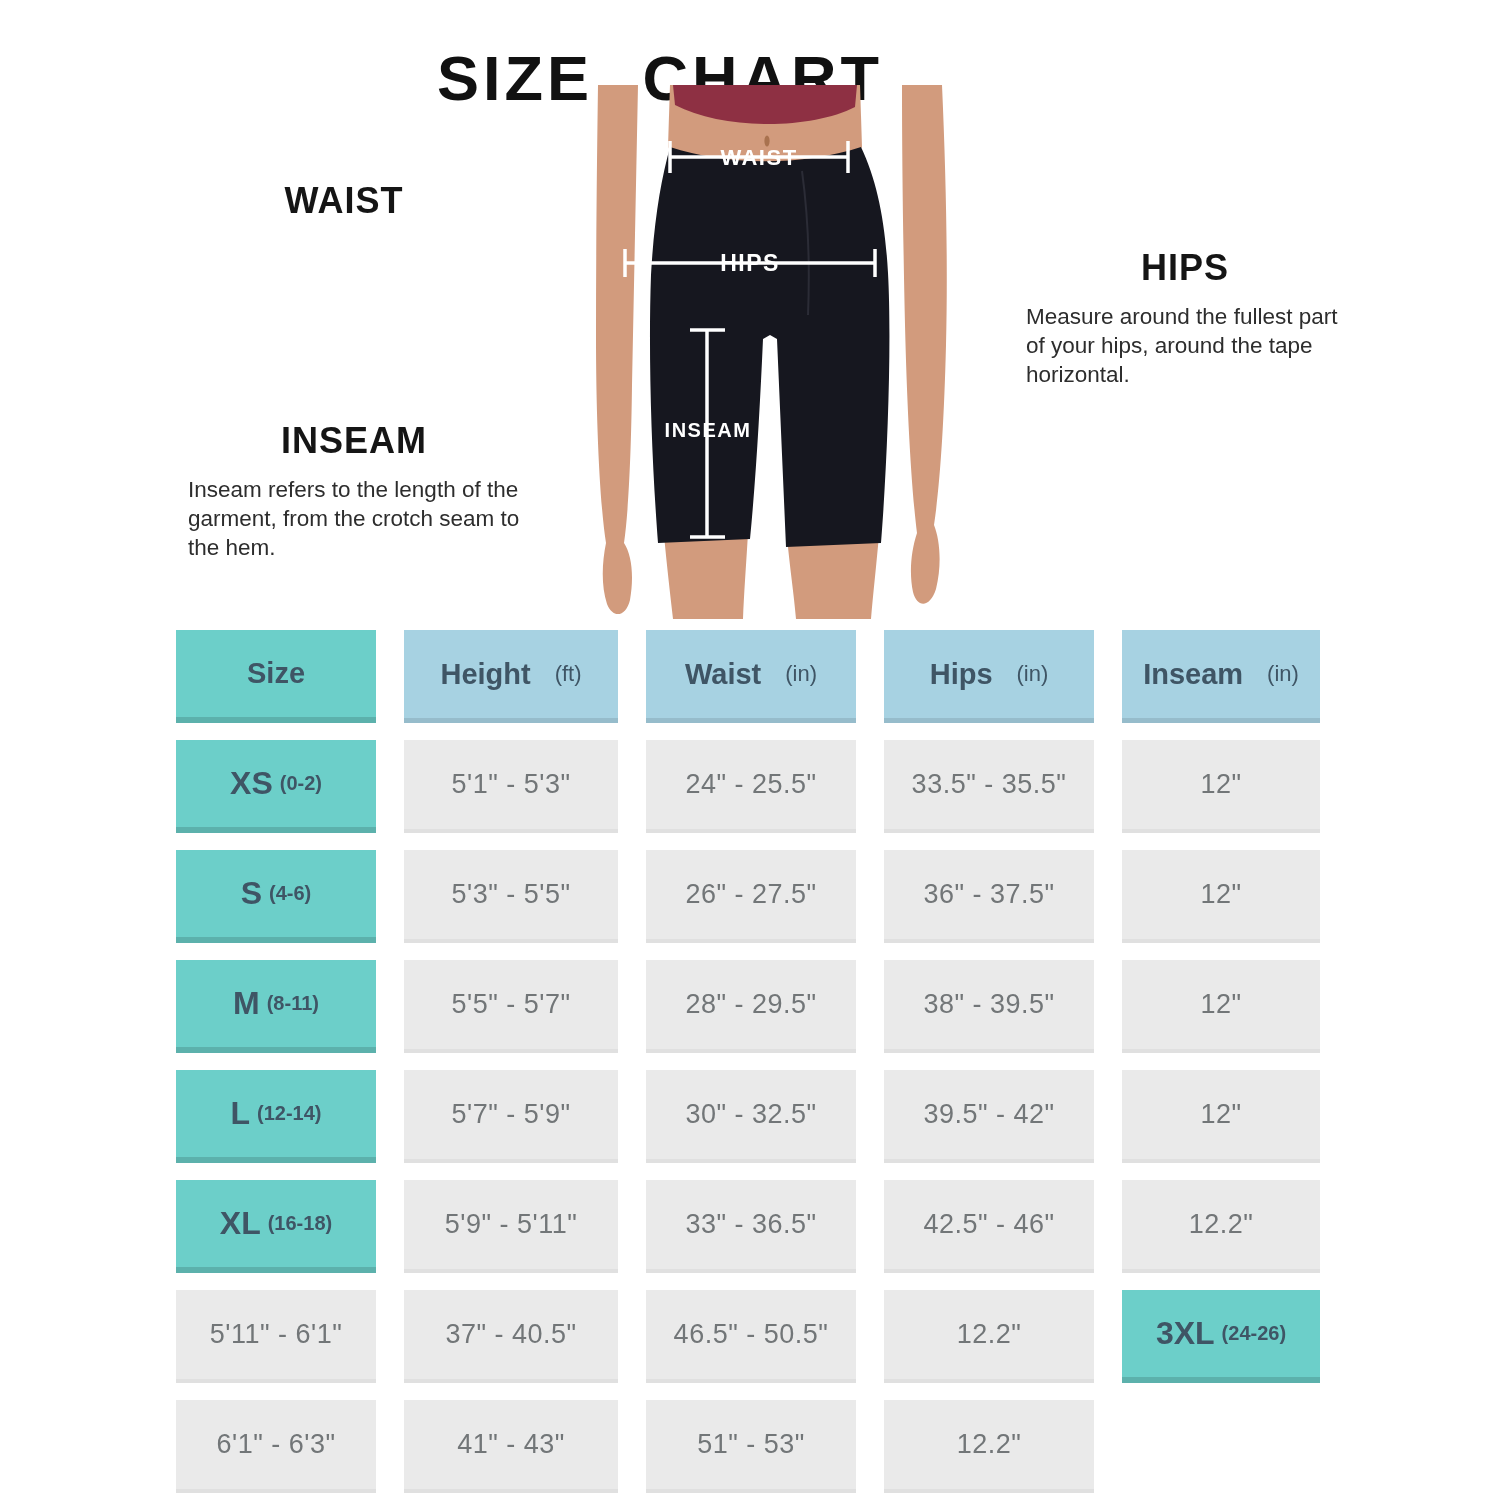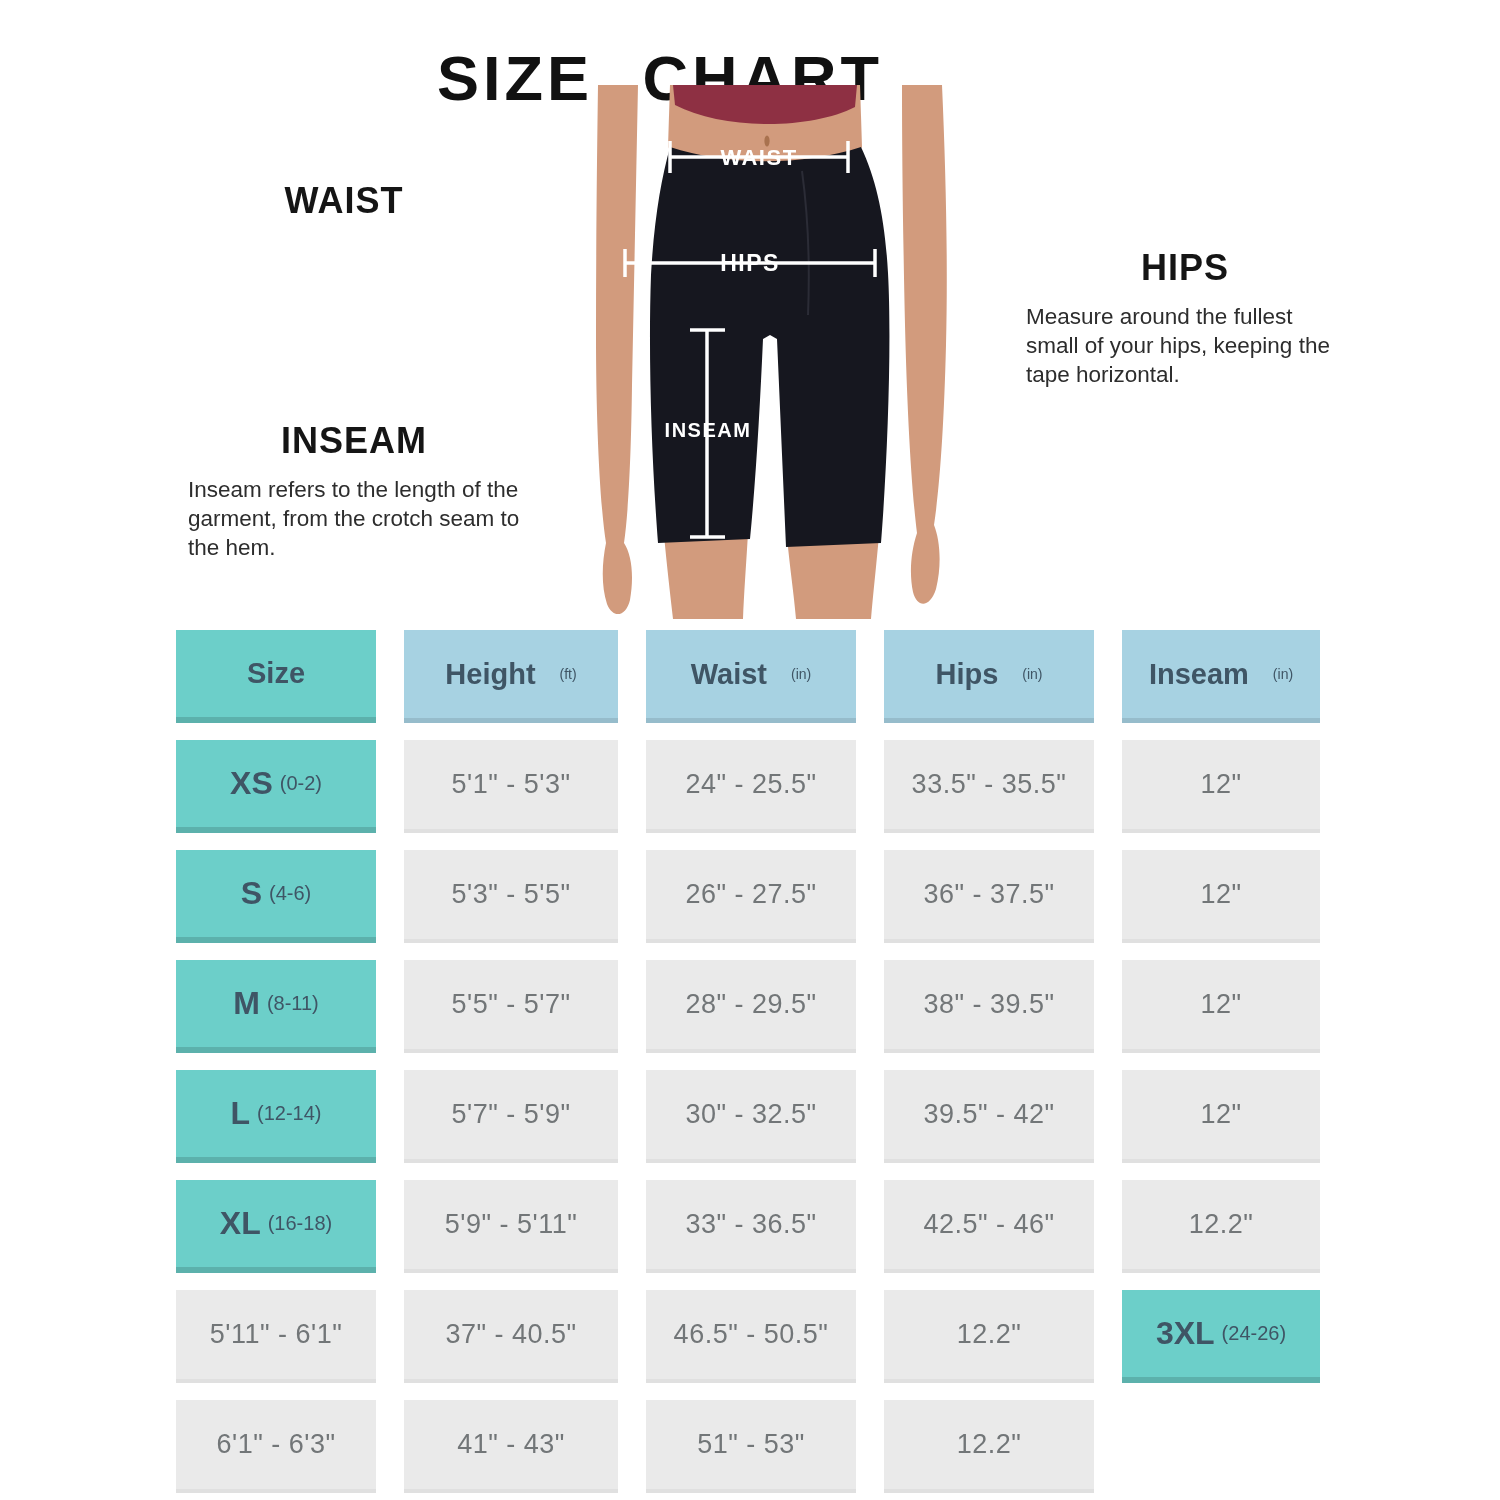--- a/index.html
+++ b/index.html
@@ -46,36 +46,36 @@
     color:var(--header_text,#46586B);
     text-align:center;
   }
   .cell.gray{
     background:var(--row_gray,#EAEAEA);
     border-bottom:4px solid rgba(0,0,0,0.04);
     color:var(--data_text,#727678);
     font-size:27px;letter-spacing:0.5px;
   }
   .head-label{font-size:29px;font-weight:bold;}
-  .head-unit{font-size:14px;margin-left:24px;font-weight:normal;}
+  .head-unit{font-size:22px;margin-left:24px;font-weight:normal;}
   .size-label{font-size:32px;font-weight:bold;}
-  .size-range{font-size:20px;margin-left:7px;font-weight:normal;}
+  .size-range{font-size:20px;margin-left:7px;font-weight:bold;}
 </style>
 </head>
 <body>
 
 <h1 class="page-title">SIZE CHART</h1>
 
 <section class="info" id="waist-info">
   <h2>WAIST</h2>
 </section>
 
 <section class="info" id="hips-info">
   <h2>HIPS</h2>
-  <p>Measure around the fullest small of your hips, keeping the tape horizontal.</p>
+  <p>Measure around the fullest part of your hips, around the tape horizontal.</p>
 </section>
 
 <section class="info" id="inseam-info">
   <h2>INSEAM</h2>
   <p>Inseam refers to the length of the garment, from the crotch seam to the hem.</p>
 </section>
 
 <div class="figure">
   <svg viewBox="0 0 400 540">
 

